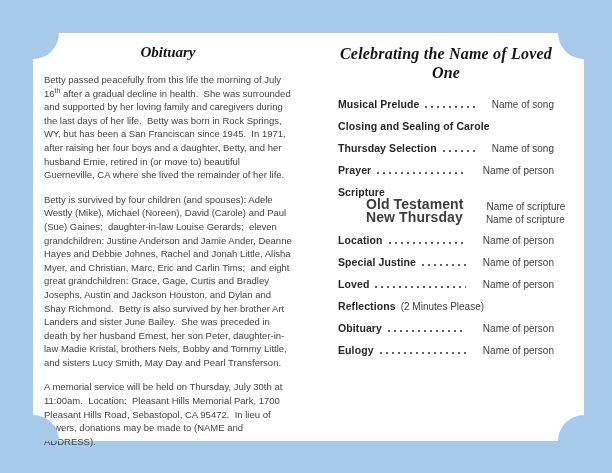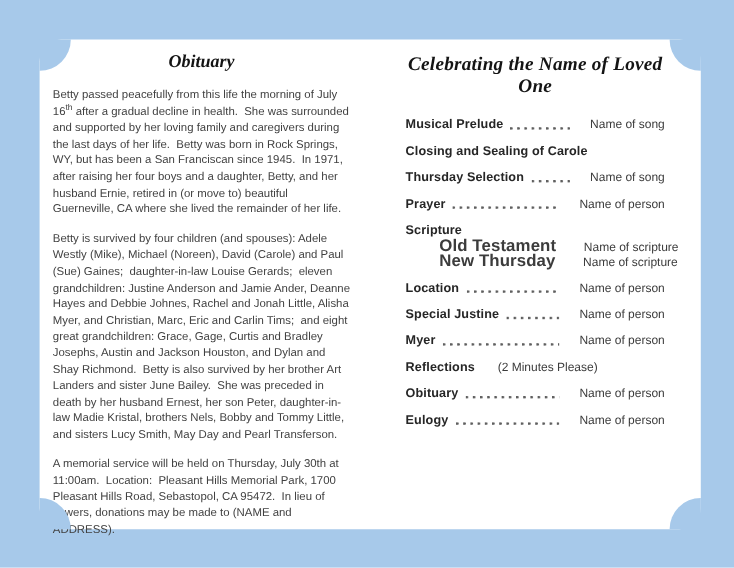--- a/index.html
+++ b/index.html
@@ -42,21 +42,21 @@
   .leader {
     flex:1; height:2px; margin:0 5px 2px 6px;
     background-image:radial-gradient(circle at 1px 1px, #5f5f5f 1px, rgba(0,0,0,0) 1.3px);
     background-size:6px 2px; background-repeat:repeat-x; background-position:left bottom;
   }
   .value { white-space:nowrap; font-size:10px; color:#3c3c3c;margin-left:12px; }
   .group { margin-bottom:8px; }
   .group > .srow { margin-bottom:2px; }
   .srow.sub { margin-left:28px; height:12px; margin-bottom:1px; }
   .srow.sub .label { font-weight:bold; color:#3c3c3c; font-size:14px;margin-top:46px; }
-  .note { margin-left:19px; font-weight:normal; font-size:10px; color:#3c3c3c; white-space:nowrap;text-align:center; }
+  .note { margin-left:5px; font-weight:normal; font-size:10px; color:#3c3c3c; white-space:nowrap;text-align:center; }
 </style>
 </head>
 <body>
 
 <div class="card">
   <span class="bite bite-tl"></span>
   <span class="bite bite-tr"></span>
   <span class="bite bite-bl"></span>
   <span class="bite bite-br"></span>
 
@@ -120,21 +120,21 @@
         <span class="value">Name of person</span>
       </div>
 
       <div class="srow">
         <span class="label">Special Justine</span>
         <span class="leader"></span>
         <span class="value">Name of person</span>
       </div>
 
       <div class="srow">
-        <span class="label">Myer</span>
+        <span class="label">Loved</span>
         <span class="leader"></span>
         <span class="value">Name of person</span>
       </div>
 
       <div class="srow">
         <span class="label">Reflections</span>
         <span class="note">(2 Minutes Please)</span>
       </div>
 
       <div class="srow">

